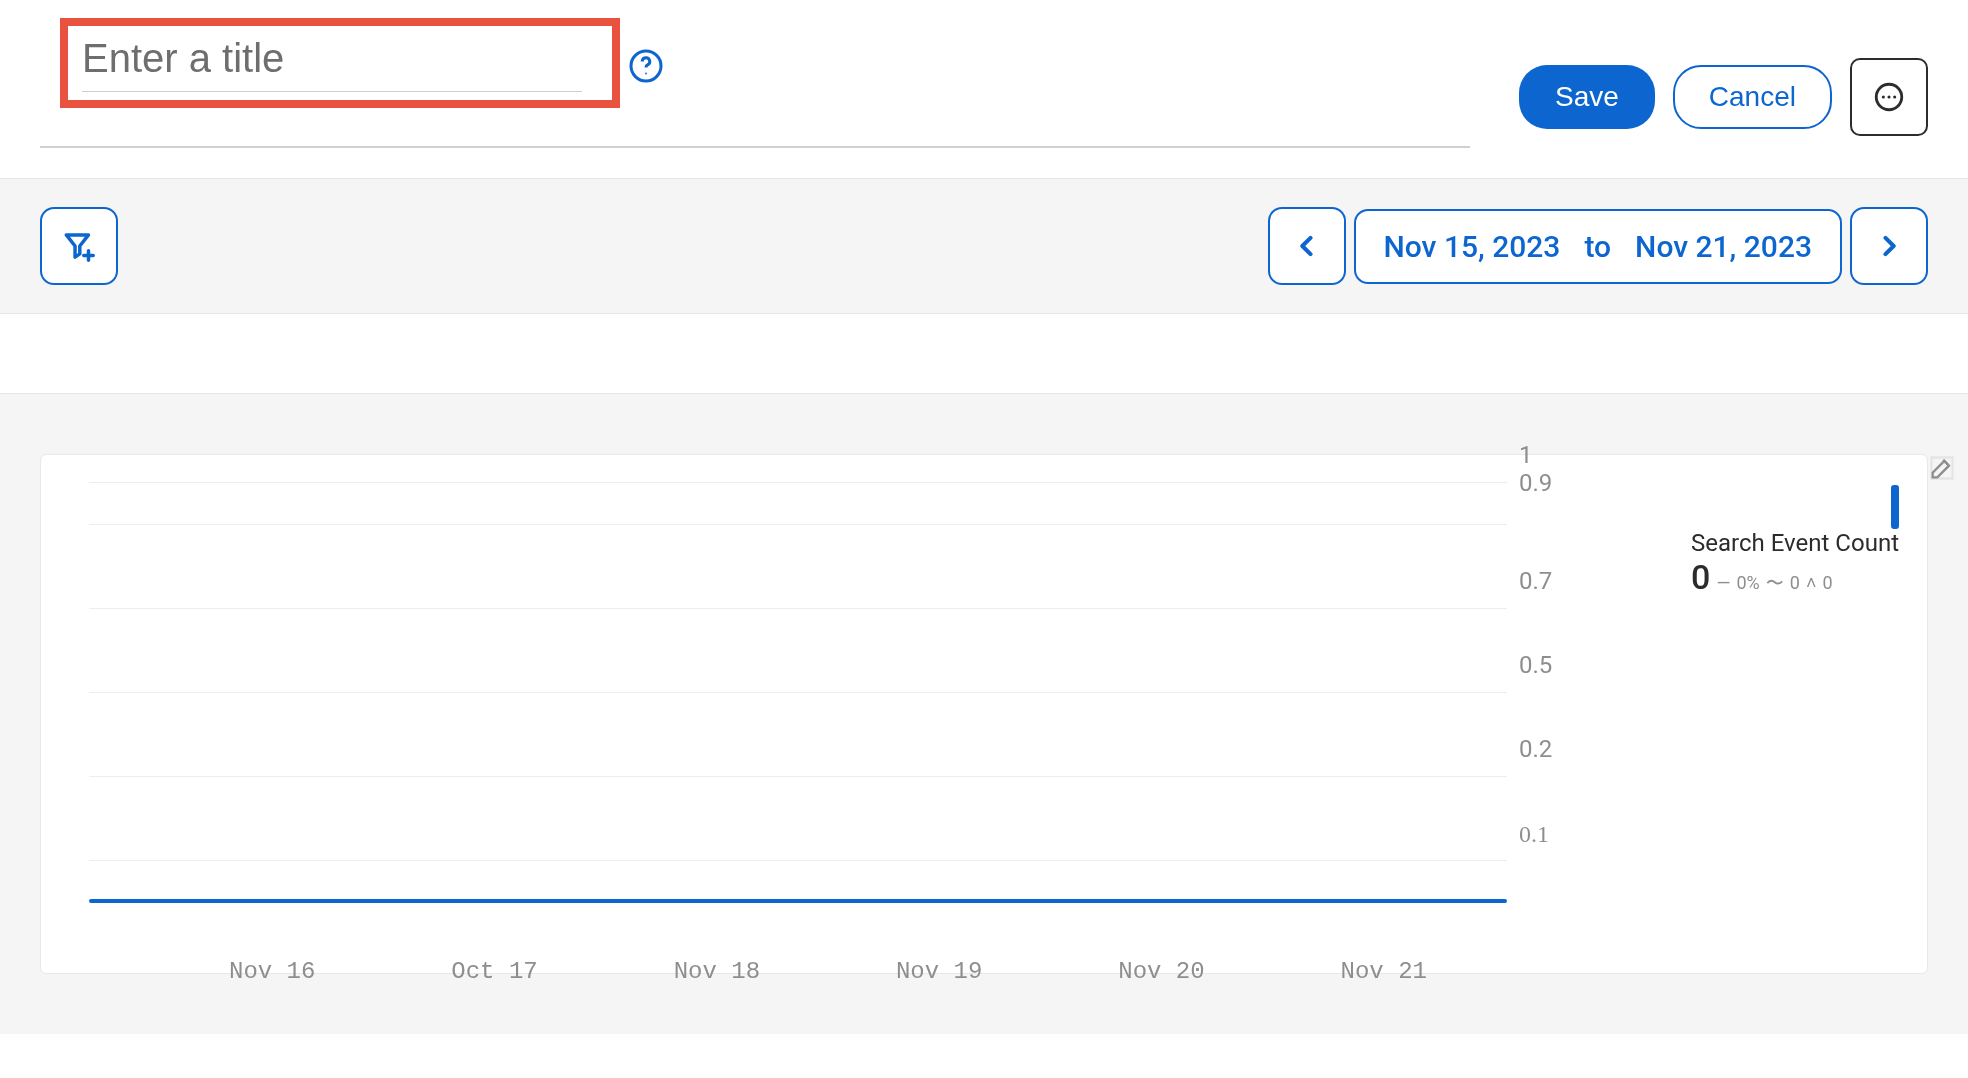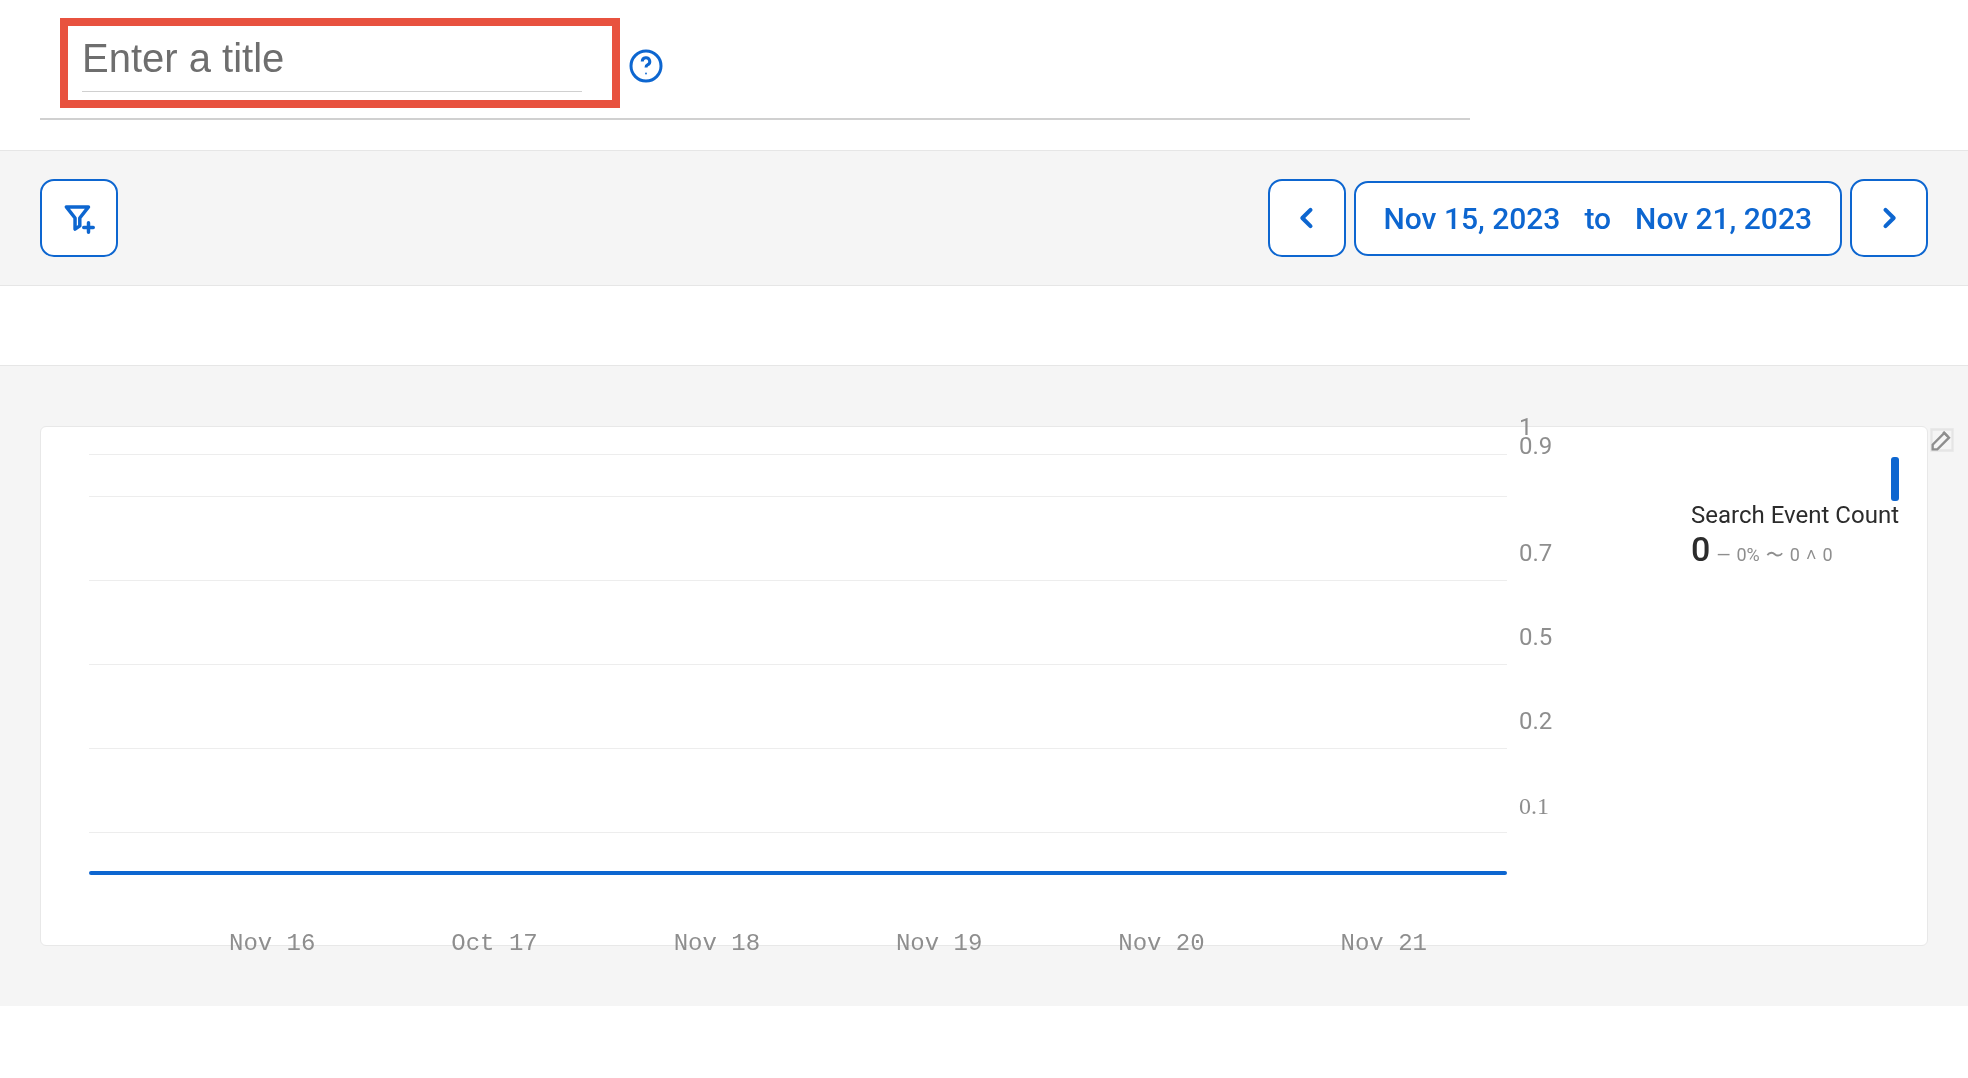--- a/index.html
+++ b/index.html
@@ -242,20 +242,32 @@
     <div class="title-inputs">
       <input class="title-input" placeholder="Enter a title" style="">
     </div>
     <span class="help-icon">
       <svg viewBox="0 0 24 24" width="36" height="36" fill="none" stroke="currentColor" stroke-width="2">
         <circle cx="12" cy="12" r="10"></circle>
         <path d="M9.5 9a2.5 2.5 0 1 1 3.5 2.3c-.8.4-1 .9-1 1.7"></path>
         <circle cx="12" cy="17" r="0.6" fill="currentColor" stroke="none"></circle>
       </svg>
     </span>
+  </div>
+  <div class="header-right">
+    <button class="btn btn-primary">Save</button>
+    <button class="btn btn-outline">Cancel</button>
+    <div class="more-btn">
+      <svg viewBox="0 0 24 24" width="34" height="34" fill="none" stroke="#2c2c2c" stroke-width="2">
+        <circle cx="12" cy="12" r="9"></circle>
+        <circle cx="8" cy="12" r="1.1" fill="#2c2c2c" stroke="none"></circle>
+        <circle cx="12" cy="12" r="1.1" fill="#2c2c2c" stroke="none"></circle>
+        <circle cx="16" cy="12" r="1.1" fill="#2c2c2c" stroke="none"></circle>
+      </svg>
+    </div>
   </div>
 </div>
 <div class="header-underline"></div>
 
 <div class="toolbar">
   <div class="filter-btn">
     <svg viewBox="0 0 24 24" width="38" height="38" fill="none" stroke="currentColor" stroke-width="2.2">
       <path d="M4 5h14l-5.5 7v5l-3 2v-7L4 5z" stroke-linejoin="round"></path>
       <path d="M18 15v6M15 18h6" stroke-linecap="round"></path>
     </svg>
@@ -305,21 +317,21 @@
             <span class="x-tick">Nov 16</span>
             <span class="x-tick">Oct 17</span>
             <span class="x-tick">Nov 18</span>
             <span class="x-tick">Nov 19</span>
             <span class="x-tick">Nov 20</span>
             <span class="x-tick">Nov 21</span>
           </div>
       </div>
       <div class="y-ticks" id="y-ticks">
           <div class="y-tick" style="bottom: 460px;">1</div>
-          <div class="y-tick" style="bottom: 441px;">0.9</div>
+          <div class="y-tick" style="bottom: 432px;">0.9</div>
           <div class="y-tick" style="bottom: 334px;">0.7</div>
           <div class="y-tick" style="bottom: 250px;">0.5</div>
           <div class="y-tick" style="bottom: 166px;">0.2</div>
           <div class="y-tick" style="bottom: 82px; font-family: Liberation Serif, serif;">0.1</div>
         </div>
     </div>
     <div class="legend">
       <div class="legend-row">
         <div class="legend-swatch"></div>
         <div>

